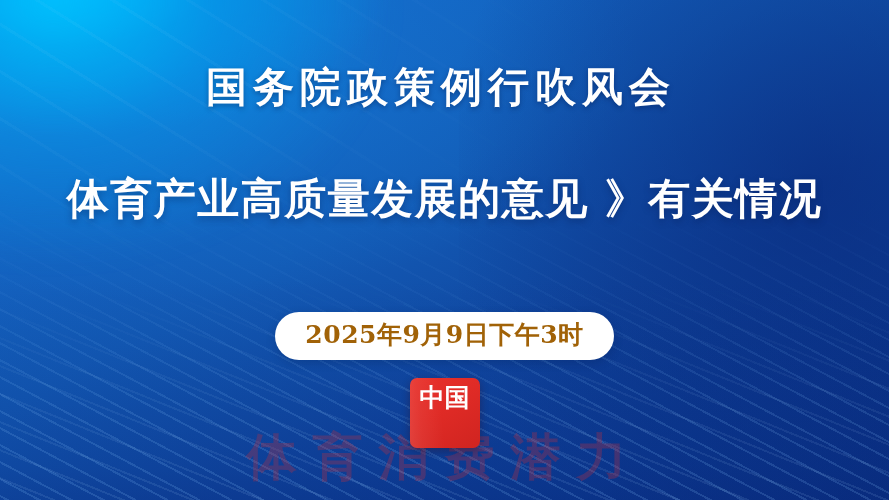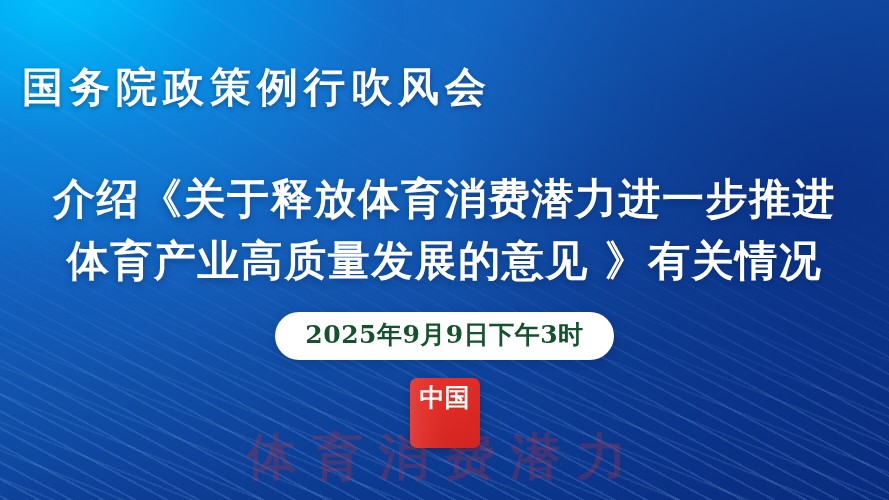--- a/index.html
+++ b/index.html
@@ -117,21 +117,21 @@
     position: relative;
     z-index: 5;
     width: 889px;
     height: 500px;
   }
 
   .masthead {
     position: absolute;
     left: 0; right: 13px;
     top: 66px;
-    margin-left: 16px;
+    text-align: center;
   }
   .masthead-cn {
     font-family: "DejaVu Serif", "Liberation Serif", serif;
     font-size: 41px;
     font-weight: 700;
     color: #ffffff;
     letter-spacing: 6px;
     line-height: 1.04;
     text-shadow: 0 2px 5px rgba(3,25,75,0.40);
     padding-left: 6px;
@@ -171,21 +171,21 @@
     text-align: center;
   }
   .date-pill {
     display: inline-block;
     background: #ffffff;
     border-radius: 30px;
     padding: 9px 30px 11px 30px;
     font-family: "DejaVu Serif", "Liberation Serif", serif;
     font-size: 25px;
     font-weight: 700;
-    color: #14532d;
+    color: #a16207;
     letter-spacing: 0.5px;
     line-height: 1.12;
     box-shadow: 0 3px 10px rgba(3,22,70,0.22);
     white-space: nowrap;
   }
 
   .logo-wrap {
     position: absolute;
     left: 0; right: 0;
     top: 378px;
@@ -249,21 +249,20 @@
     <div class="watermark">体育消费潜力</div>
   </div>
 
   <div class="content">
 
     <div class="masthead">
       <div class="masthead-cn">国务院政策例行吹风会</div>
     </div>
 
     <div class="headline">
-      <div class="headline-line">介绍《关于释放体育消费潜力进一步推进</div>
       <div class="headline-line">体育产业高质量发展的意见 》有关情况</div>
     </div>
 
     <div class="date-wrap">
       <div class="date-pill">2025年9月9日下午3时</div>
     </div>
 
     <div class="logo-wrap">
       <div class="logo-badge">
         <div class="logo-sheen"></div>

